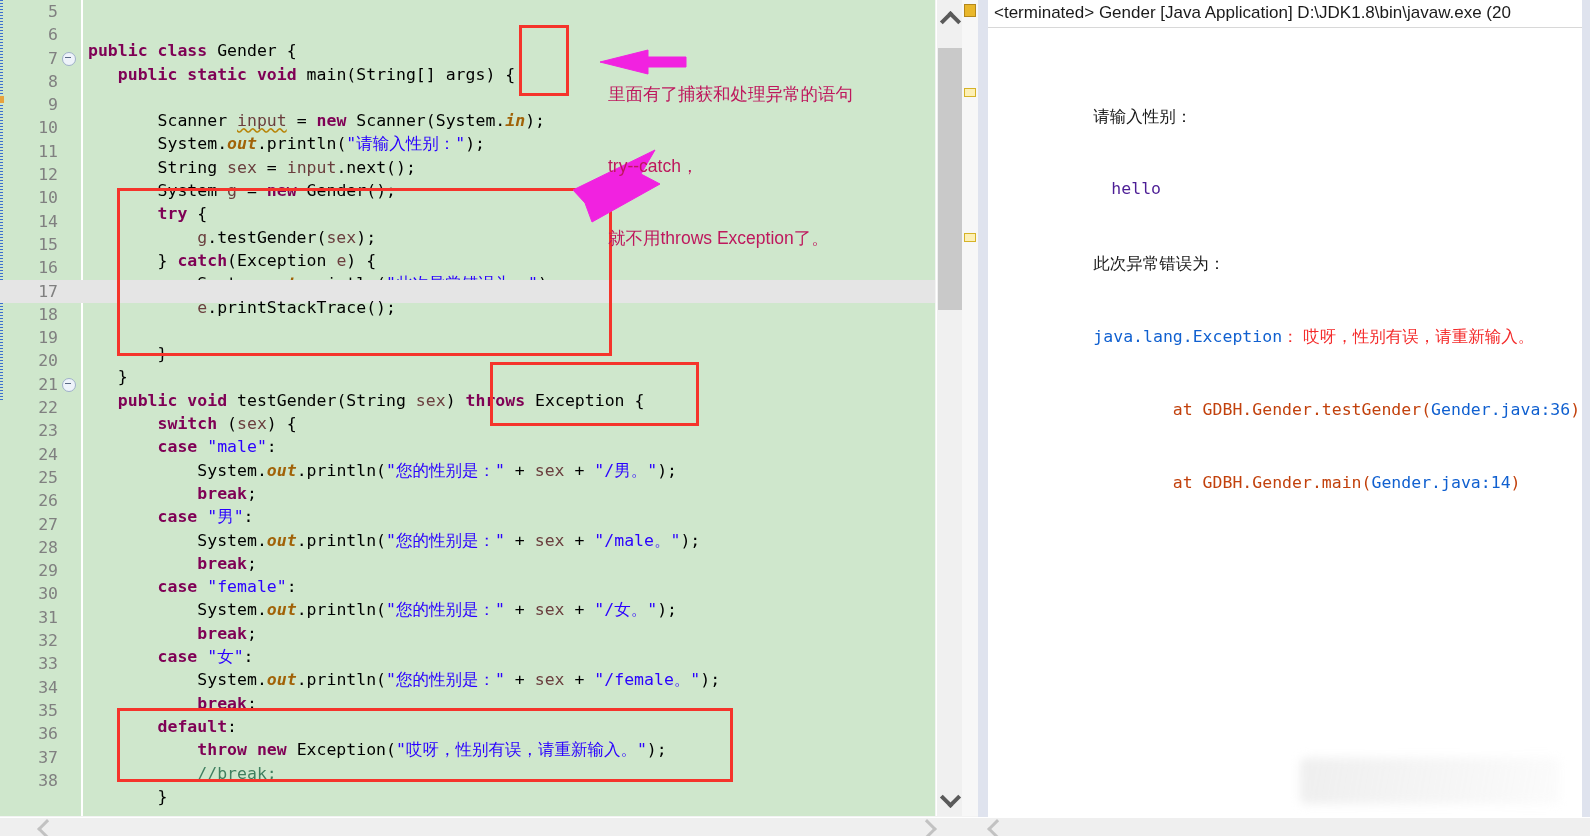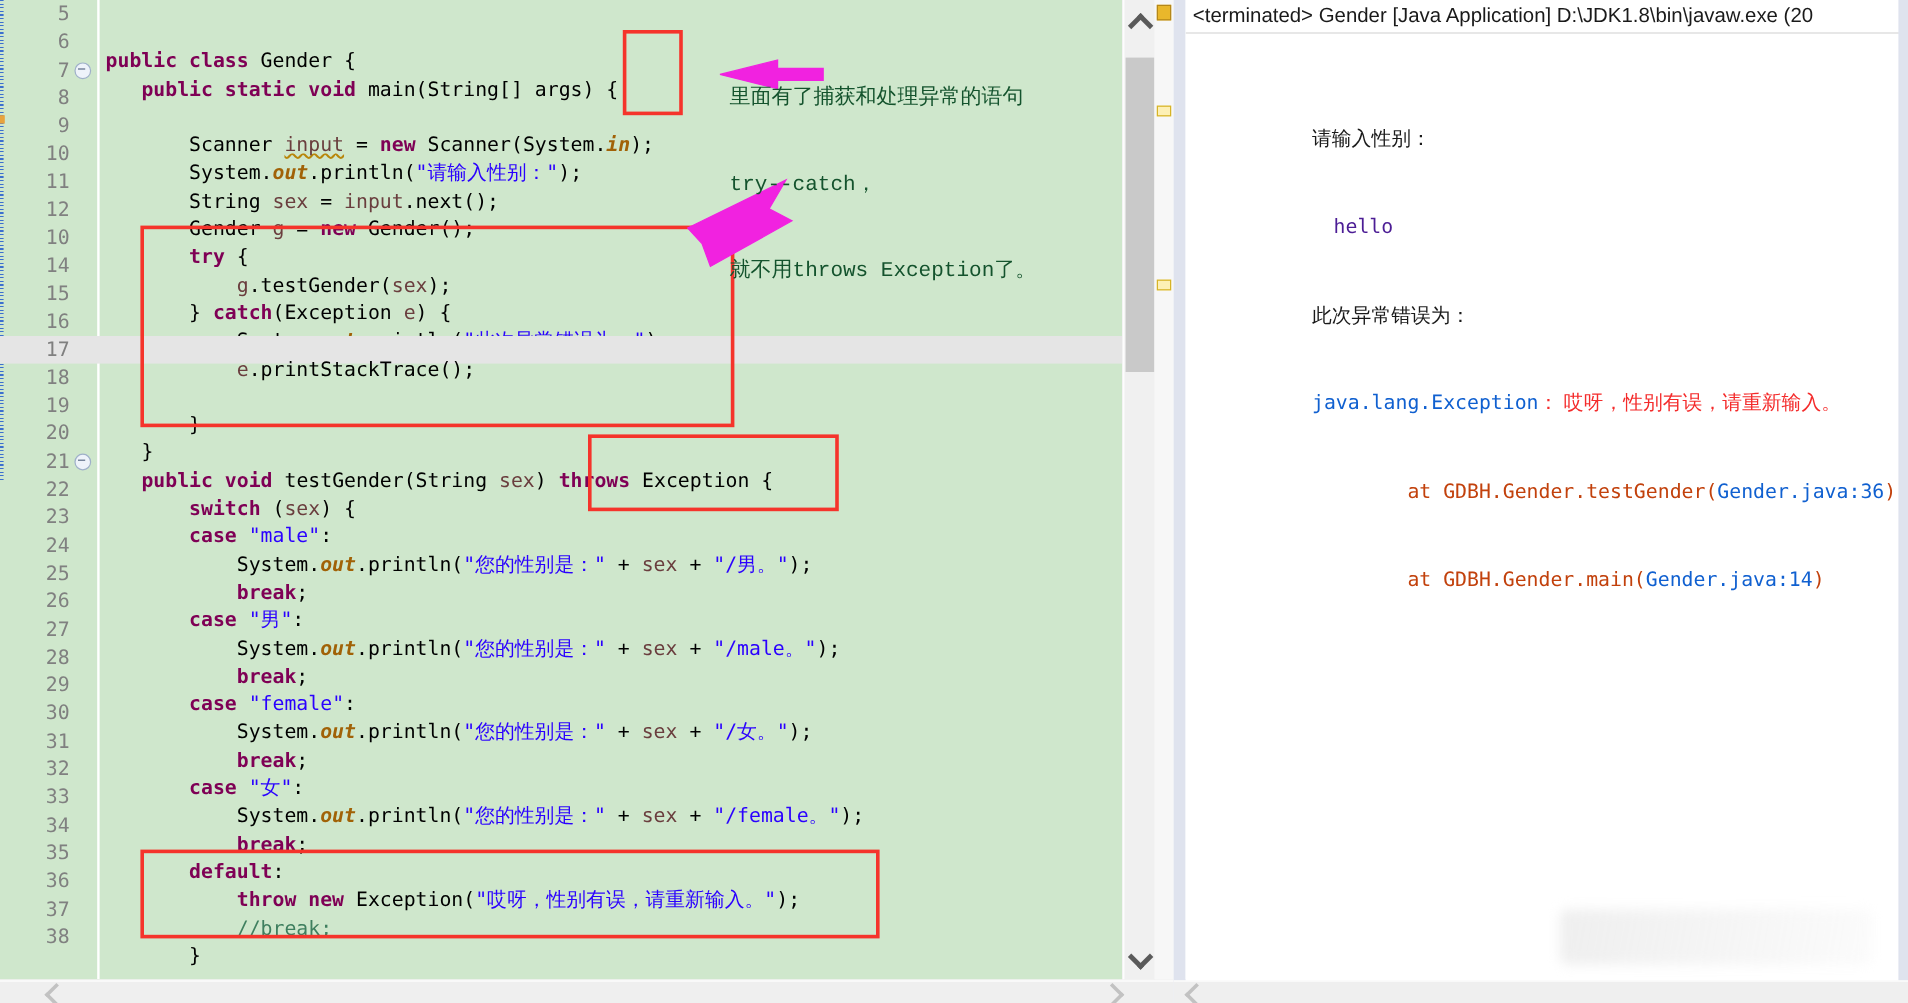--- a/index.html
+++ b/index.html
@@ -79,23 +79,23 @@
   #rbox-main-brace{left:519px;top:25px;width:50px;height:71px;}
   #rbox-trycatch{left:117px;top:188px;width:495px;height:168px;}
   #rbox-throws{left:490px;top:362px;width:209px;height:64px;}
   #rbox-default{left:117px;top:708px;width:616px;height:74px;}
 
   
   .arrowsvg{position:absolute;left:0;top:0;width:978px;height:836px;pointer-events:none;}
 
   
   .annot{
-    position:absolute;left:608px;top:22px;width:320px;
-    color:#14532d;
-    font-family:Liberation Mono, monospace;
+    position:absolute;left:608px;top:34px;width:320px;
+    color:#be185d;
+    font-family:Liberation Sans, sans-serif;
     font-size:17.5px;line-height:24px;white-space:pre;
   }
 
   
   .vsb{
     position:absolute;left:936px;top:0;width:26px;height:816px;background:#f0f0f0;
     border-left:1px solid #ffffff;
   }
   .vsb .arrow{
     position:absolute;left:0;width:26px;height:24px;
@@ -230,21 +230,21 @@
           <span class="code">       <span class="pln">System.</span><span class="fld">out</span><span class="pln">.println(</span><span class="str">"请输入性别："</span><span class="pln">);</span></span>
         </div>
 
         <div class="ln">
           <span class="num">11</span>
           <span class="code">       <span class="pln">String </span><span class="loc">sex</span><span class="pln"> = </span><span class="loc">input</span><span class="pln">.next();</span></span>
         </div>
 
         <div class="ln">
           <span class="num">12</span>
-          <span class="code">       <span class="pln">Gender </span><span class="loc">g</span><span class="pln"> = </span><span class="kw">new</span><span class="pln"> Gender();</span></span>
+          <span class="code">       <span class="pln">System </span><span class="loc">g</span><span class="pln"> = </span><span class="kw">new</span><span class="pln"> Gender();</span></span>
         </div>
 
         <div class="ln">
           <span class="num">10</span>
           <span class="code">       <span class="kw">try</span><span class="pln"> {</span></span>
         </div>
 
         <div class="ln">
           <span class="num">14</span>
           <span class="code">           <span class="loc">g</span><span class="pln">.testGender(</span><span class="loc">sex</span><span class="pln">);</span></span>

